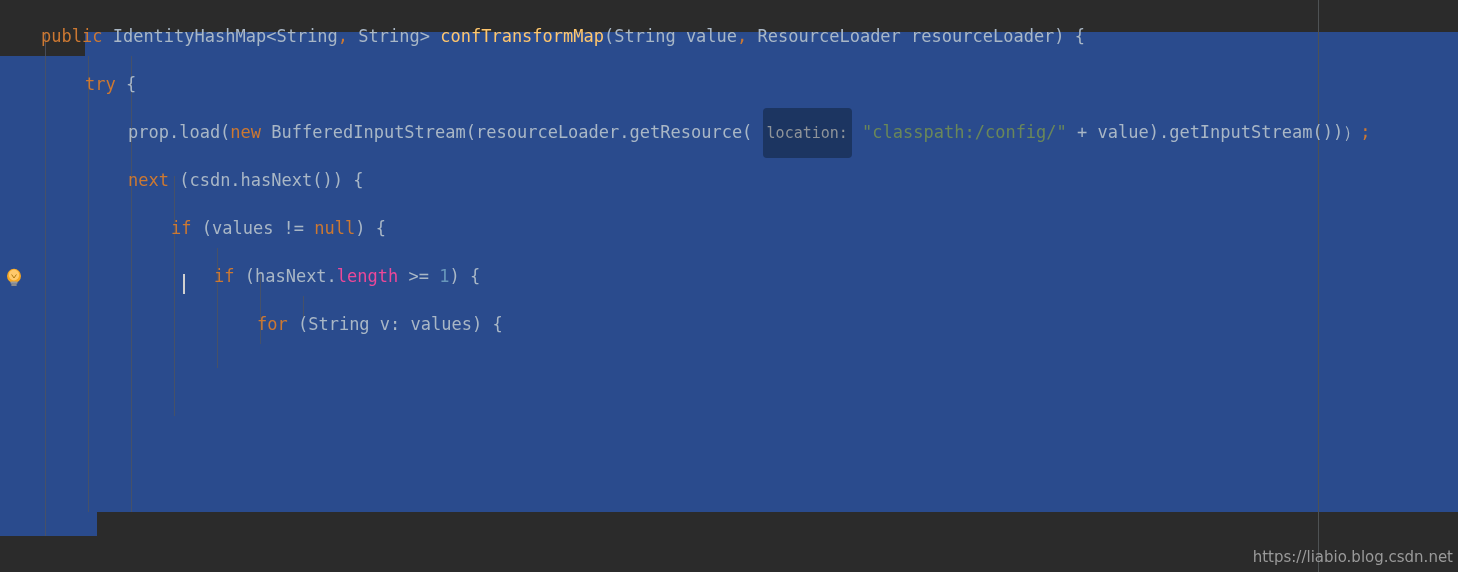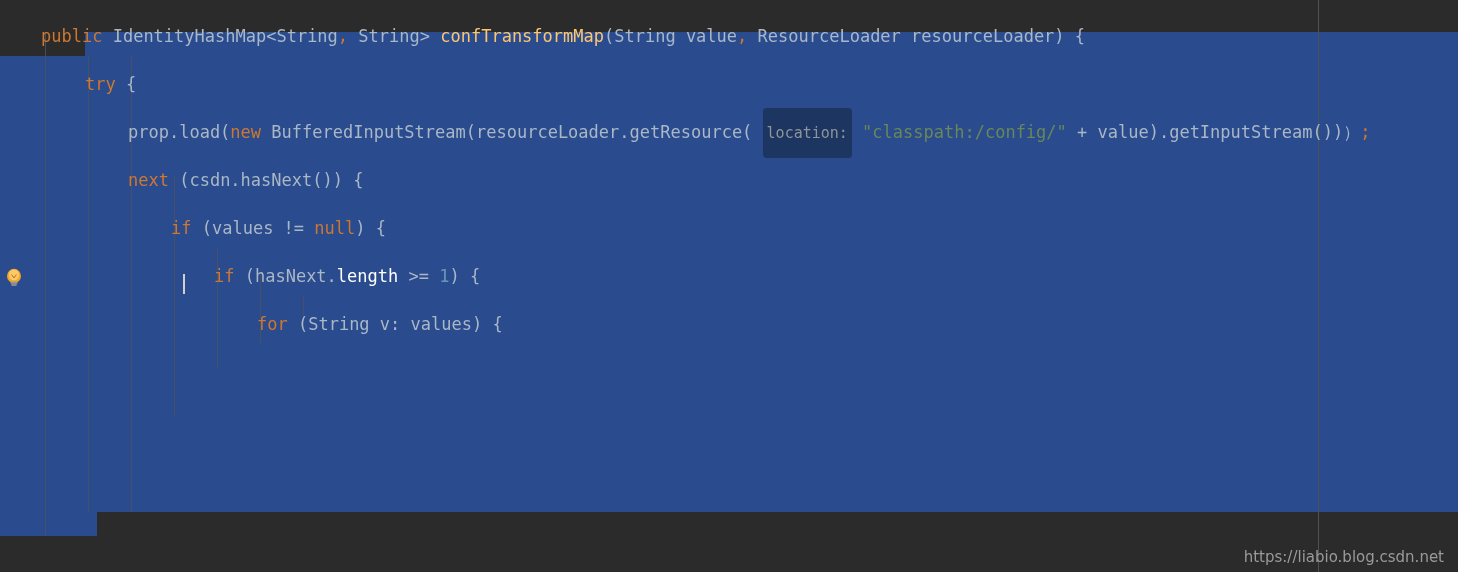--- a/index.html
+++ b/index.html
@@ -26,36 +26,36 @@
     white-space:pre;
     -webkit-font-smoothing:antialiased;
   }
   .line{height:24px;position:relative;}
   
   .kw{color:#cc7832;}
   .id{color:#a9b7c6;}
   .mth{color:#ffc66d;}
   .str{color:#6a8759;}
   .num{color:#6897bb;}
-  .fld{color:#ffffff;}
+  .fld{color:#ec4899;}
   
   .hint{
     background:#1c3561;color:#8f9499;
     border-radius:4px;padding:16px 4px;
     font-size:15px;
   }
   
   .caret{
     position:absolute;width:2px;height:20px;background:#d0d0d0;
   }
   
   .bulb{position:absolute;width:18px;height:20px;}
   
   .watermark{
-    position:absolute;right:14px;bottom:6px;
+    position:absolute;right:5px;bottom:6px;
     color:#9a9a9a;font-size:15px;
     font-family:"DejaVu Sans","Liberation Sans",sans-serif;
   }
 </style>
 </head>
 <body>
 
 <div id="editor">
 
   <div class="sel" style="left:85px;top:32px;width:1373px;height:24px;"></div>

